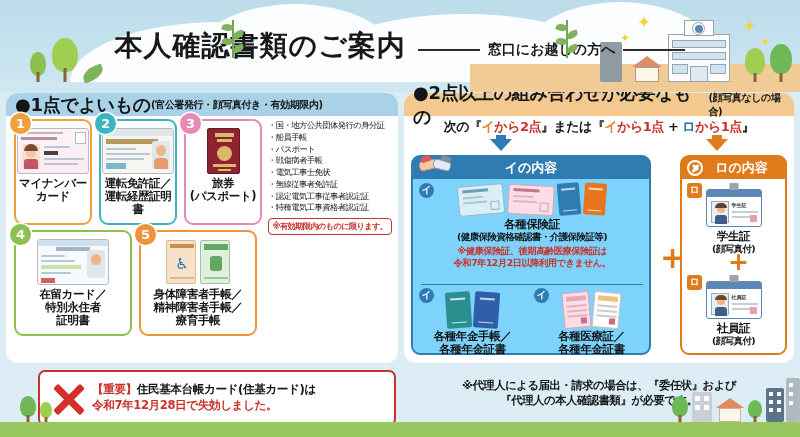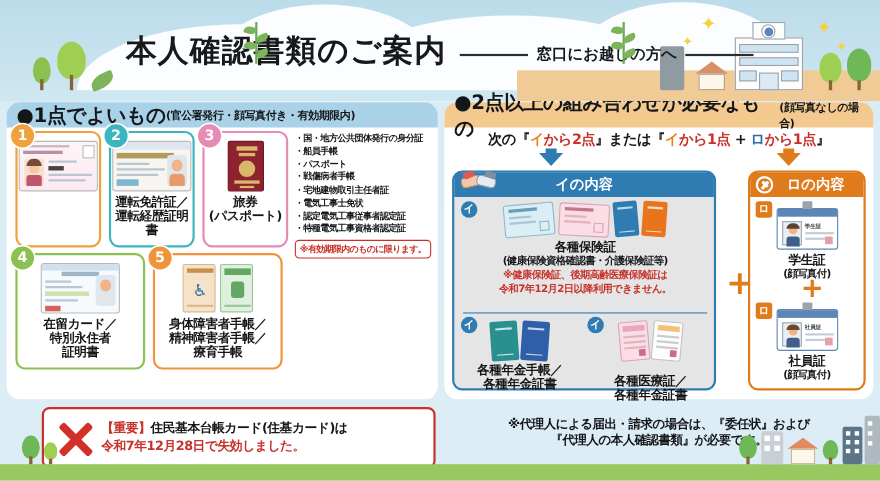--- a/index.html
+++ b/index.html
@@ -97,21 +97,21 @@
            position: relative; overflow: hidden; background: #fff; }
   .mline { position: absolute; height: 2px; background: #b9c6d4; border-radius: 1px; }
   .mface { position: absolute; border-radius: 3px; overflow: hidden; }
   .head { position: absolute; border-radius: 50%; }
   .bookm { width: 30px; height: 44px; border-radius: 2px; position: relative; }
 
   
   .otherbox { position: absolute; left: 262px; top: 26px; width: 124px; }
   .other-title { font-size: 10px; font-weight: bold; color: #141618; }
   .other-list { list-style: none; margin-top: 1px; }
-  .other-list li { font-size: 8.3px; font-weight: bold; color: #141618;
+  .other-list li { font-size: 8.3px; font-weight: normal; color: #141618;
                    line-height: 1.42; letter-spacing: -.55px; white-space: nowrap; }
   .other-note { margin-top: 4px; border: 1.3px solid #c7322b; border-radius: 4px;
                 background: #fff; color: #c7322b; font-size: 8.2px; font-weight: bold;
                 text-align: center; padding: 2px 1px; letter-spacing: -.6px; }
 
   
   .lead { position: absolute; left: 0; top: 25px; width: 390px; text-align: center;
           font-size: 13px; font-weight: bold; color: #141618; letter-spacing: -.5px; }
   .lead .or { color: #e8821e; }
   .lead .rd { color: #c7322b; }
@@ -120,21 +120,21 @@
   .arr-blue { left: 86px; top: 46px; border-left: 11px solid transparent;
               border-right: 11px solid transparent; border-top: 12px solid #2f7cb3; }
   .arr-blue-stem { position: absolute; left: 92px; top: 42px; width: 10px; height: 7px;
                    background: #2f7cb3; }
   .arr-or { left: 302px; top: 46px; border-left: 11px solid transparent;
             border-right: 11px solid transparent; border-top: 12px solid #e07b1c; }
   .arr-or-stem { position: absolute; left: 308px; top: 42px; width: 10px; height: 7px;
                  background: #e07b1c; }
 
   .ibox { position: absolute; left: 7px; top: 62px; width: 240px; height: 200px;
-          border: 2.2px solid #2f7cb3; border-radius: 9px; background: #e5e5e5; }
+          border: 2.2px solid #2f7cb3; border-radius: 9px; background: #7dd3fc; }
   .robox { position: absolute; left: 276px; top: 62px; width: 107px; height: 200px;
            border: 2.2px solid #e07b1c; border-radius: 9px; background: #fff; }
   .boxhead { height: 22px; border-radius: 5px 5px 0 0; display: flex;
              align-items: center; justify-content: center; position: relative; }
   .bh-blue { background: #2f7cb3; }
   .bh-or   { background: #e07b1c; }
   .boxhead-label { color: #fff; font-size: 13px; font-weight: bold; }
 
   .tag { width: 15px; height: 15px; border-radius: 3px; color: #fff;
          font-size: 9.5px; font-weight: bold; display: flex; align-items: center;
@@ -289,20 +289,21 @@
                 <div style="position:absolute;left:2px;top:0px;width:14px;height:7px;background:#7a4a36;border-radius:7px 7px 0 0;"></div>
                 <div style="position:absolute;left:2px;top:15px;width:14px;height:10px;background:#c0566b;border-radius:3px 3px 0 0;"></div>
               </div>
               <div class="mline" style="left:26px;top:17px;width:26px;"></div>
               <div style="position:absolute;left:26px;top:22px;width:14px;height:4px;background:#444;"></div>
               <div class="mline" style="left:26px;top:29px;width:40px;"></div>
               <div class="mline" style="left:26px;top:34px;width:34px;"></div>
               <div style="position:absolute;left:57px;top:3px;width:11px;height:12px;border:1px solid #b9b9b9;background:#fff;"></div>
             </div>
           </div>
+          <div class="cap">マイナンバー<br>カード</div>
         </div>
 
         <div class="idcard" style="border-color:#3cb5c2;">
           <div class="badge" style="background:#3cb5c2;">2</div>
           <div class="thumb">
             <div class="mcard" style="background:#f7f5ef;">
               <div style="position:absolute;left:0;top:0;width:72px;height:7px;background:#dfe7ee;"></div>
               <div style="position:absolute;left:3px;top:10px;width:52px;height:5px;background:#b39b5e;"></div>
               <div class="mline" style="left:3px;top:19px;width:30px;"></div>
               <div class="mline" style="left:3px;top:24px;width:44px;"></div>
@@ -372,22 +373,22 @@
         </div>
       </div>
     </div>
 
     <div class="otherbox">
       <ul class="other-list">
         <li>・国・地方公共団体発行の身分証</li>
         <li>・船員手帳</li>
         <li>・パスポート</li>
         <li>・戦傷病者手帳</li>
-        <li>・宅地建物取引主任者証</li>
         <li>・電気工事士免状</li>
+        <li>・無線従事者免許証</li>
         <li>・認定電気工事従事者認定証</li>
         <li>・特種電気工事資格者認定証</li>
       </ul>
       <div class="other-note">※有効期限内のものに限ります。</div>
     </div>
   </div>
 
   <div class="panel panel-right">
     <div class="phead phead-right">
       <span class="phead-main">●2点以上の組み合わせが必要なもの</span>
@@ -472,21 +473,21 @@
               <div style="position:absolute;right:3px;bottom:3px;width:6px;height:6px;background:#d06a80;"></div>
             </div>
             <div style="width:27px;height:36px;background:#fdfdfd;border:1px solid #c2c2c2;border-radius:2px;transform:rotate(5deg);position:relative;">
               <div style="position:absolute;left:3px;top:3px;width:20px;height:5px;background:#f0c27a;"></div>
               <div style="position:absolute;left:3px;top:12px;width:20px;height:1.5px;background:#ccc;"></div>
               <div style="position:absolute;left:3px;top:17px;width:20px;height:1.5px;background:#ccc;"></div>
               <div style="position:absolute;left:3px;top:22px;width:20px;height:1.5px;background:#ccc;"></div>
               <div style="position:absolute;right:3px;bottom:3px;width:6px;height:6px;background:#d06a80;"></div>
             </div>
           </div>
-          <div class="isec-cap" style="margin-top:12px;">各種医療証／<br>各種年金証書</div>
+          <div class="isec-cap" style="margin-top:2px;">各種医療証／<br>各種年金証書</div>
         </div>
       </div>
     </div>
 
     <div class="plus" style="left:256px; top:150px; font-size:30px;">+</div>
 
     <div class="robox">
       <div class="boxhead bh-or">
         <div style="position:absolute;left:5px;top:3px;width:16px;height:16px;border:2px solid #fff;border-radius:50%;">
           <div style="position:absolute;left:3px;top:4px;width:7px;height:3px;background:#fff;transform:rotate(45deg);border-radius:1px;"></div>

